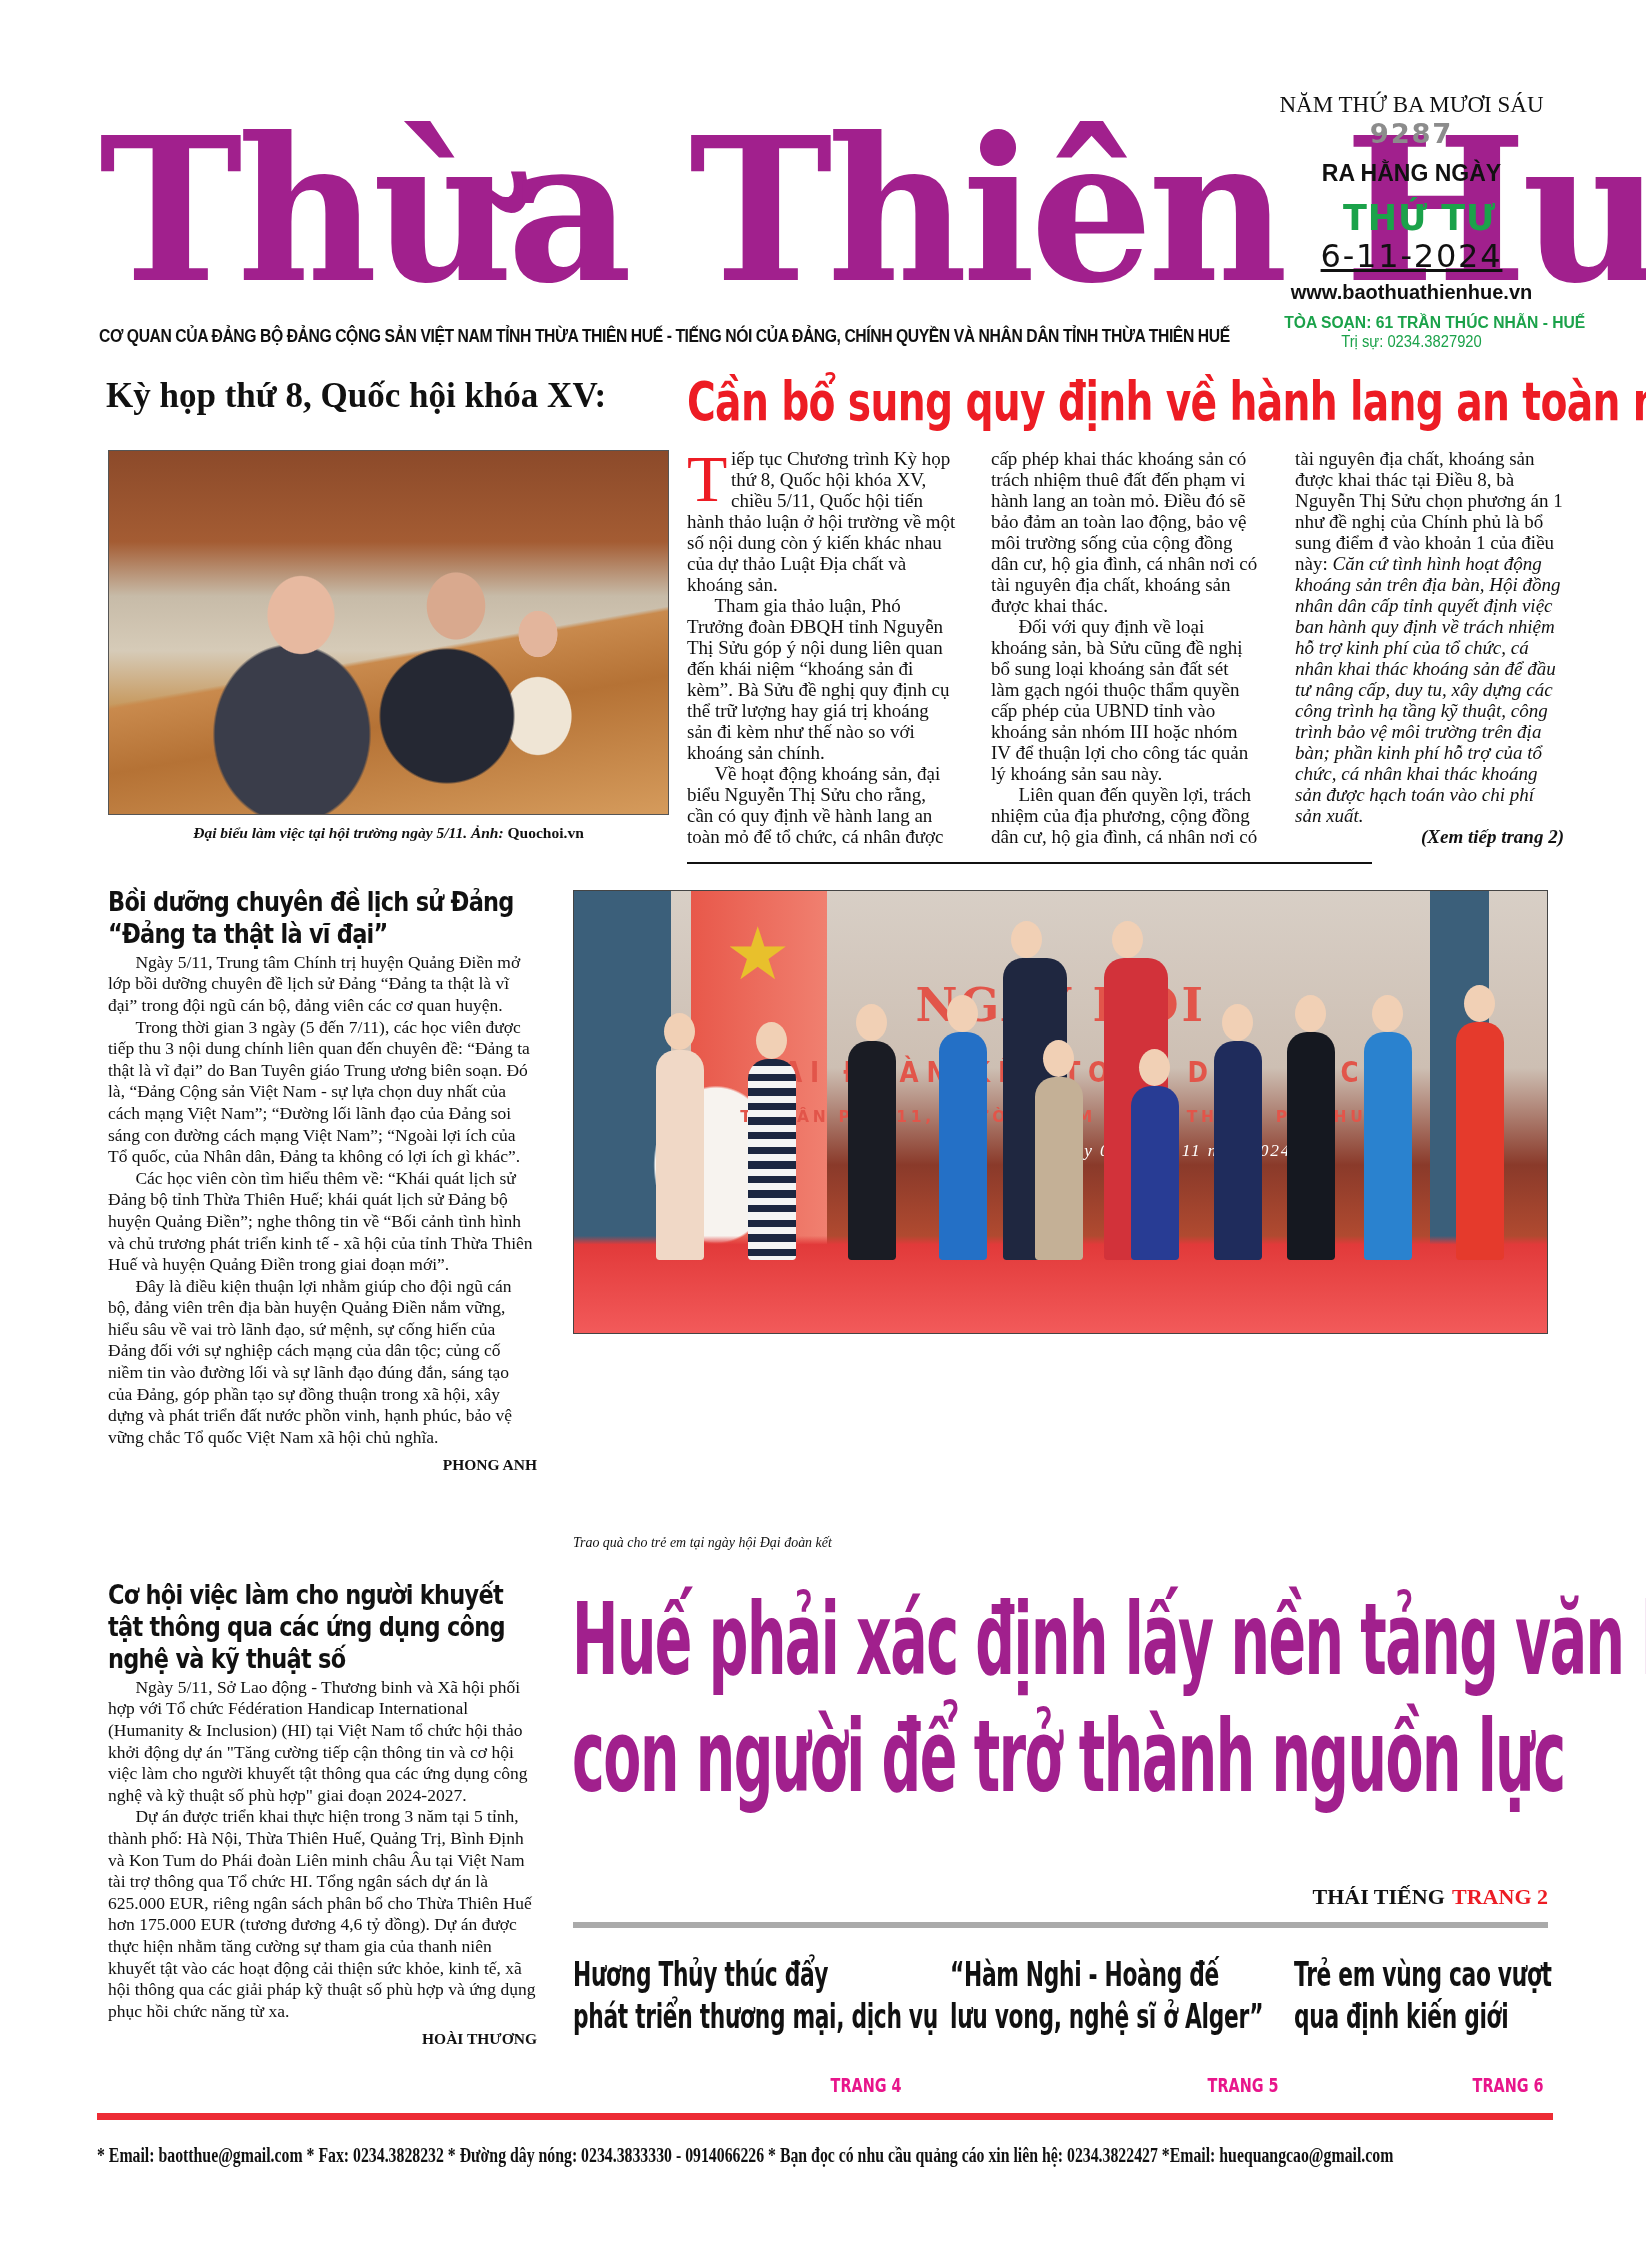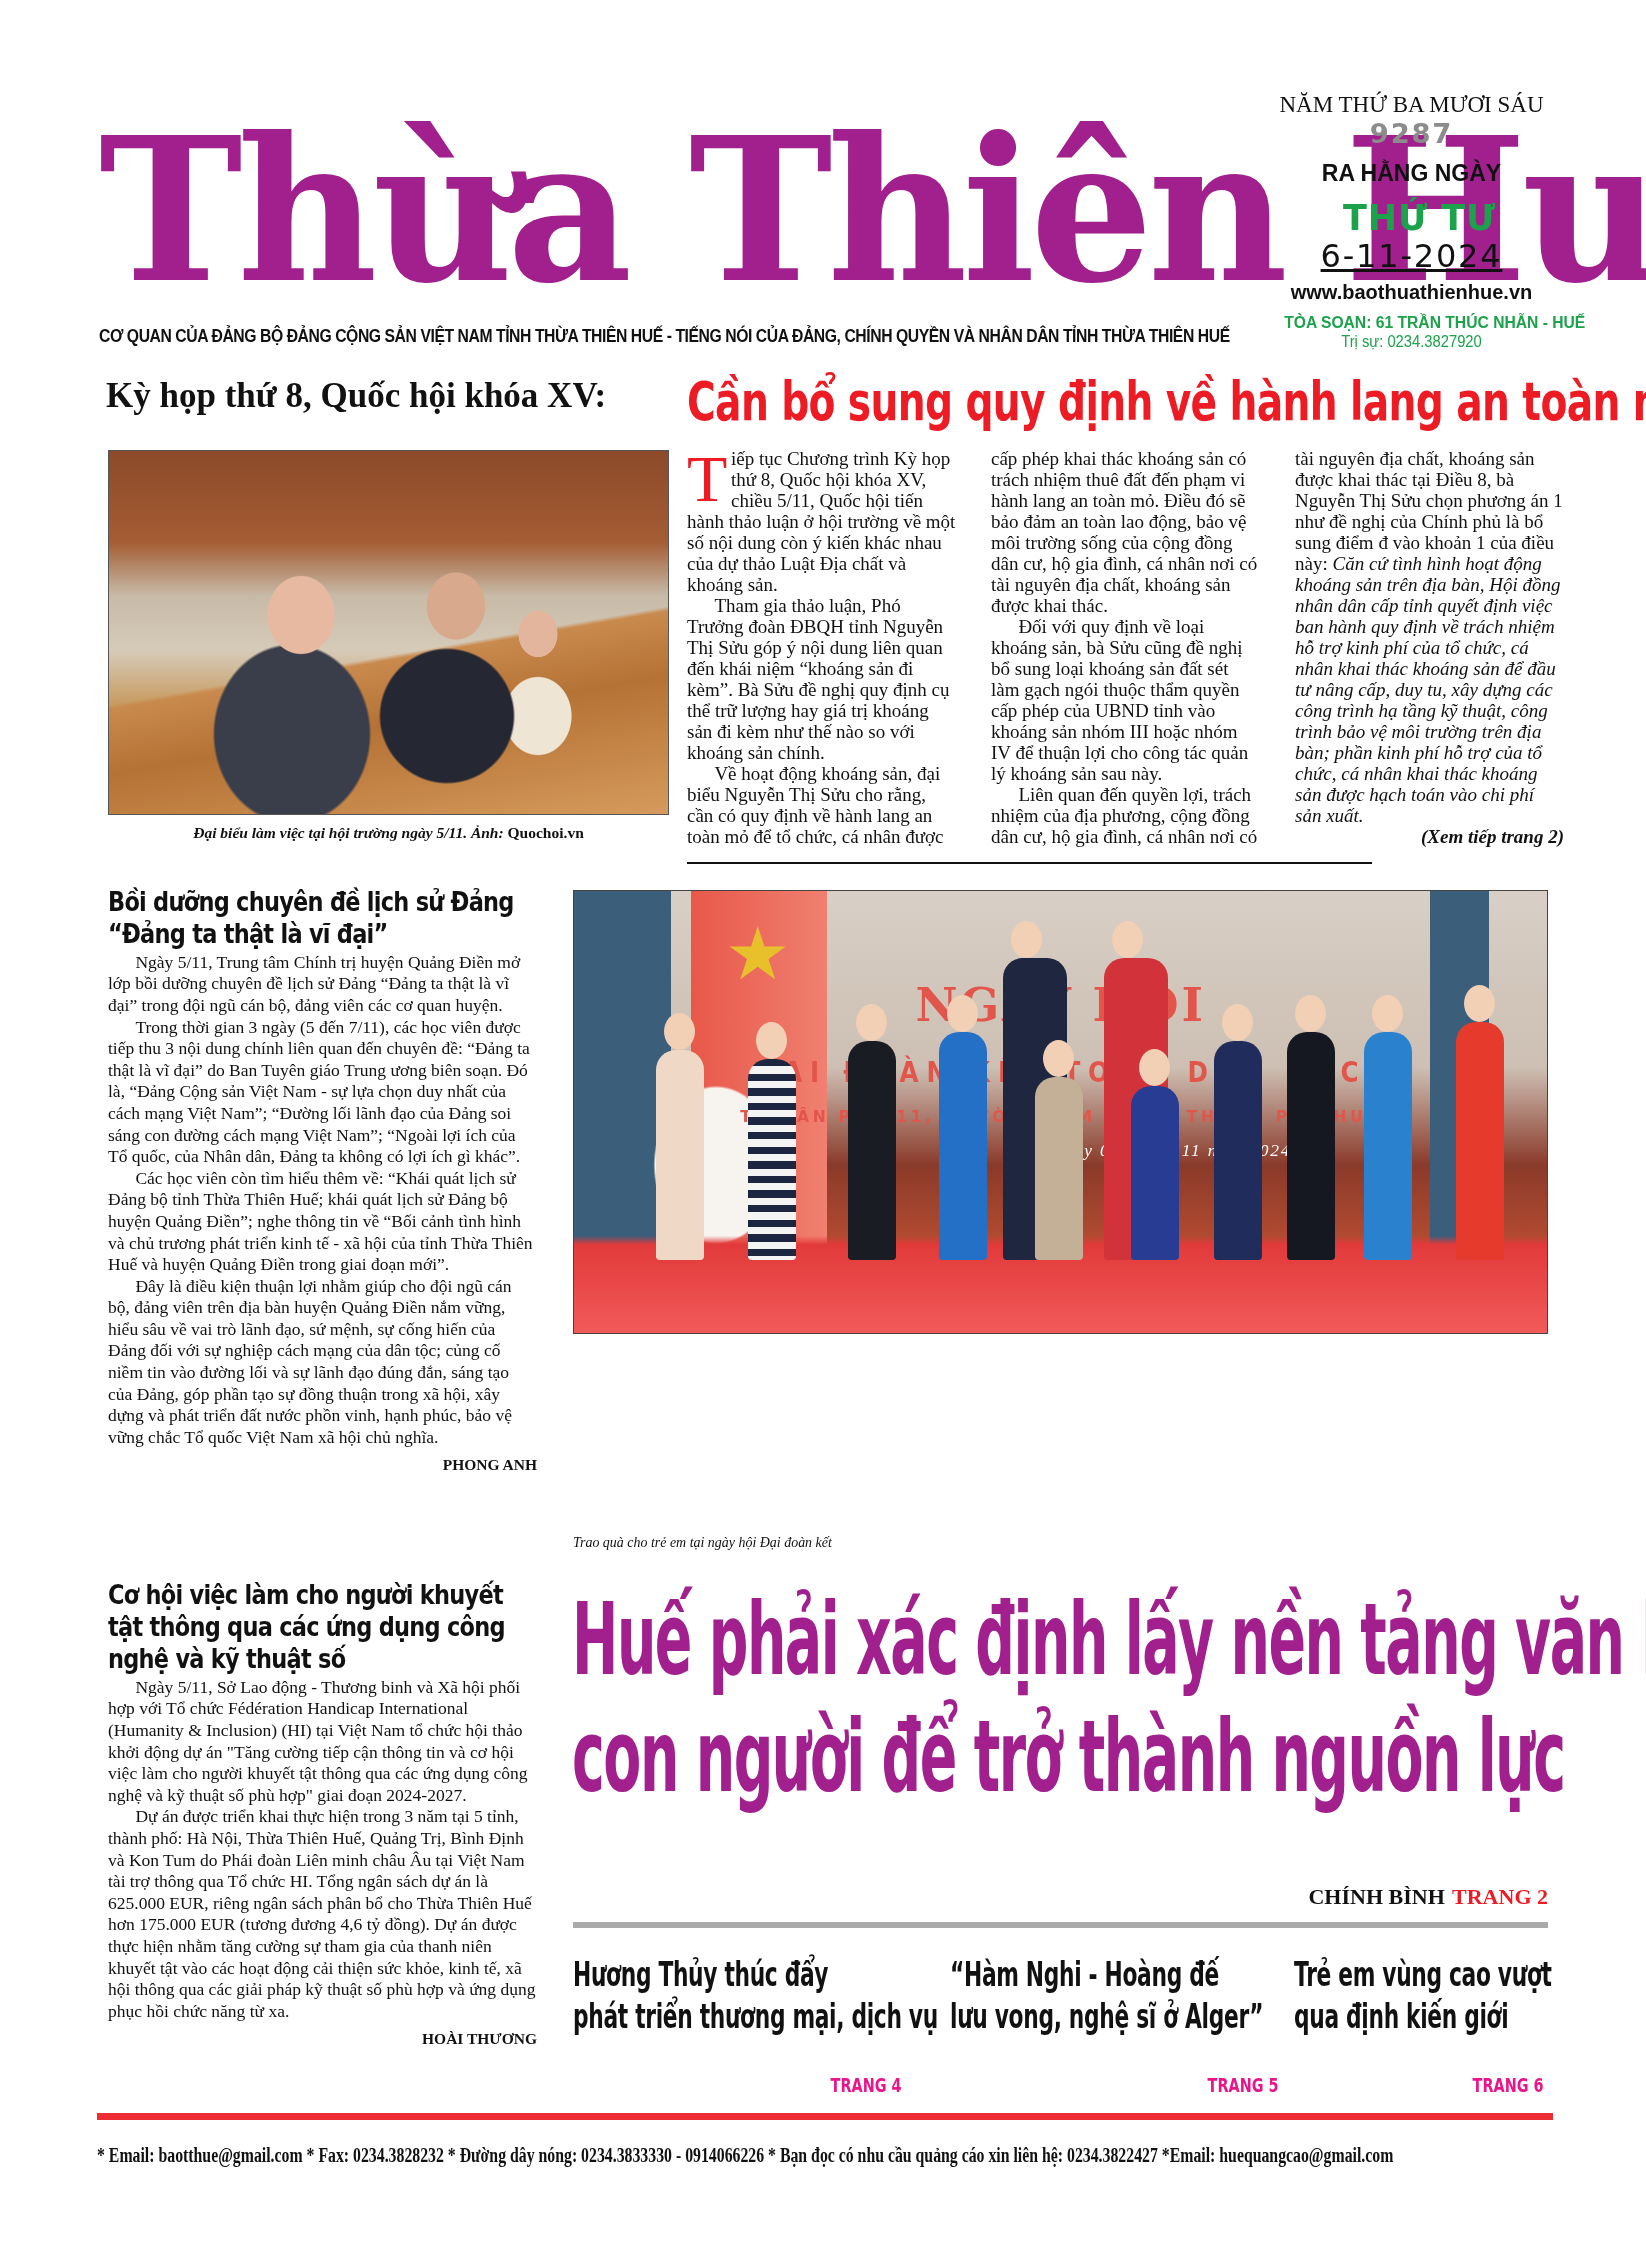--- a/index.html
+++ b/index.html
@@ -214,21 +214,21 @@
   <div class="kid" style="left:790px;height:228px;background:#2a82cf;"></div>
   <div class="kid" style="left:882px;height:238px;background:#e53a2c;"></div>
 </div>
 <div class="abs photo2-caption">Trao quà cho trẻ em tại ngày hội Đại đoàn kết</div>
 
 <div class="abs feature-headline">
   <div>Huế phải xác định lấy nền tảng văn hóa,</div>
   <div>con người để trở thành nguồn lực</div>
 </div>
 <div class="abs feature-byline">
-  <span class="author">CHÍNH BÌNH</span><span class="page">TRANG 2</span>
+  <span class="author">THÁI TIẾNG</span><span class="page">TRANG 2</span>
 </div>
 <div class="abs gray-rule"></div>
 
 <div class="abs teaser" style="left:573px;">
   <div class="teaser-title">
     <div>Hương Thủy thúc đẩy</div>
     <div>phát triển thương mại, dịch vụ</div>
   </div>
   <div class="teaser-page">TRANG 4</div>
 </div>

